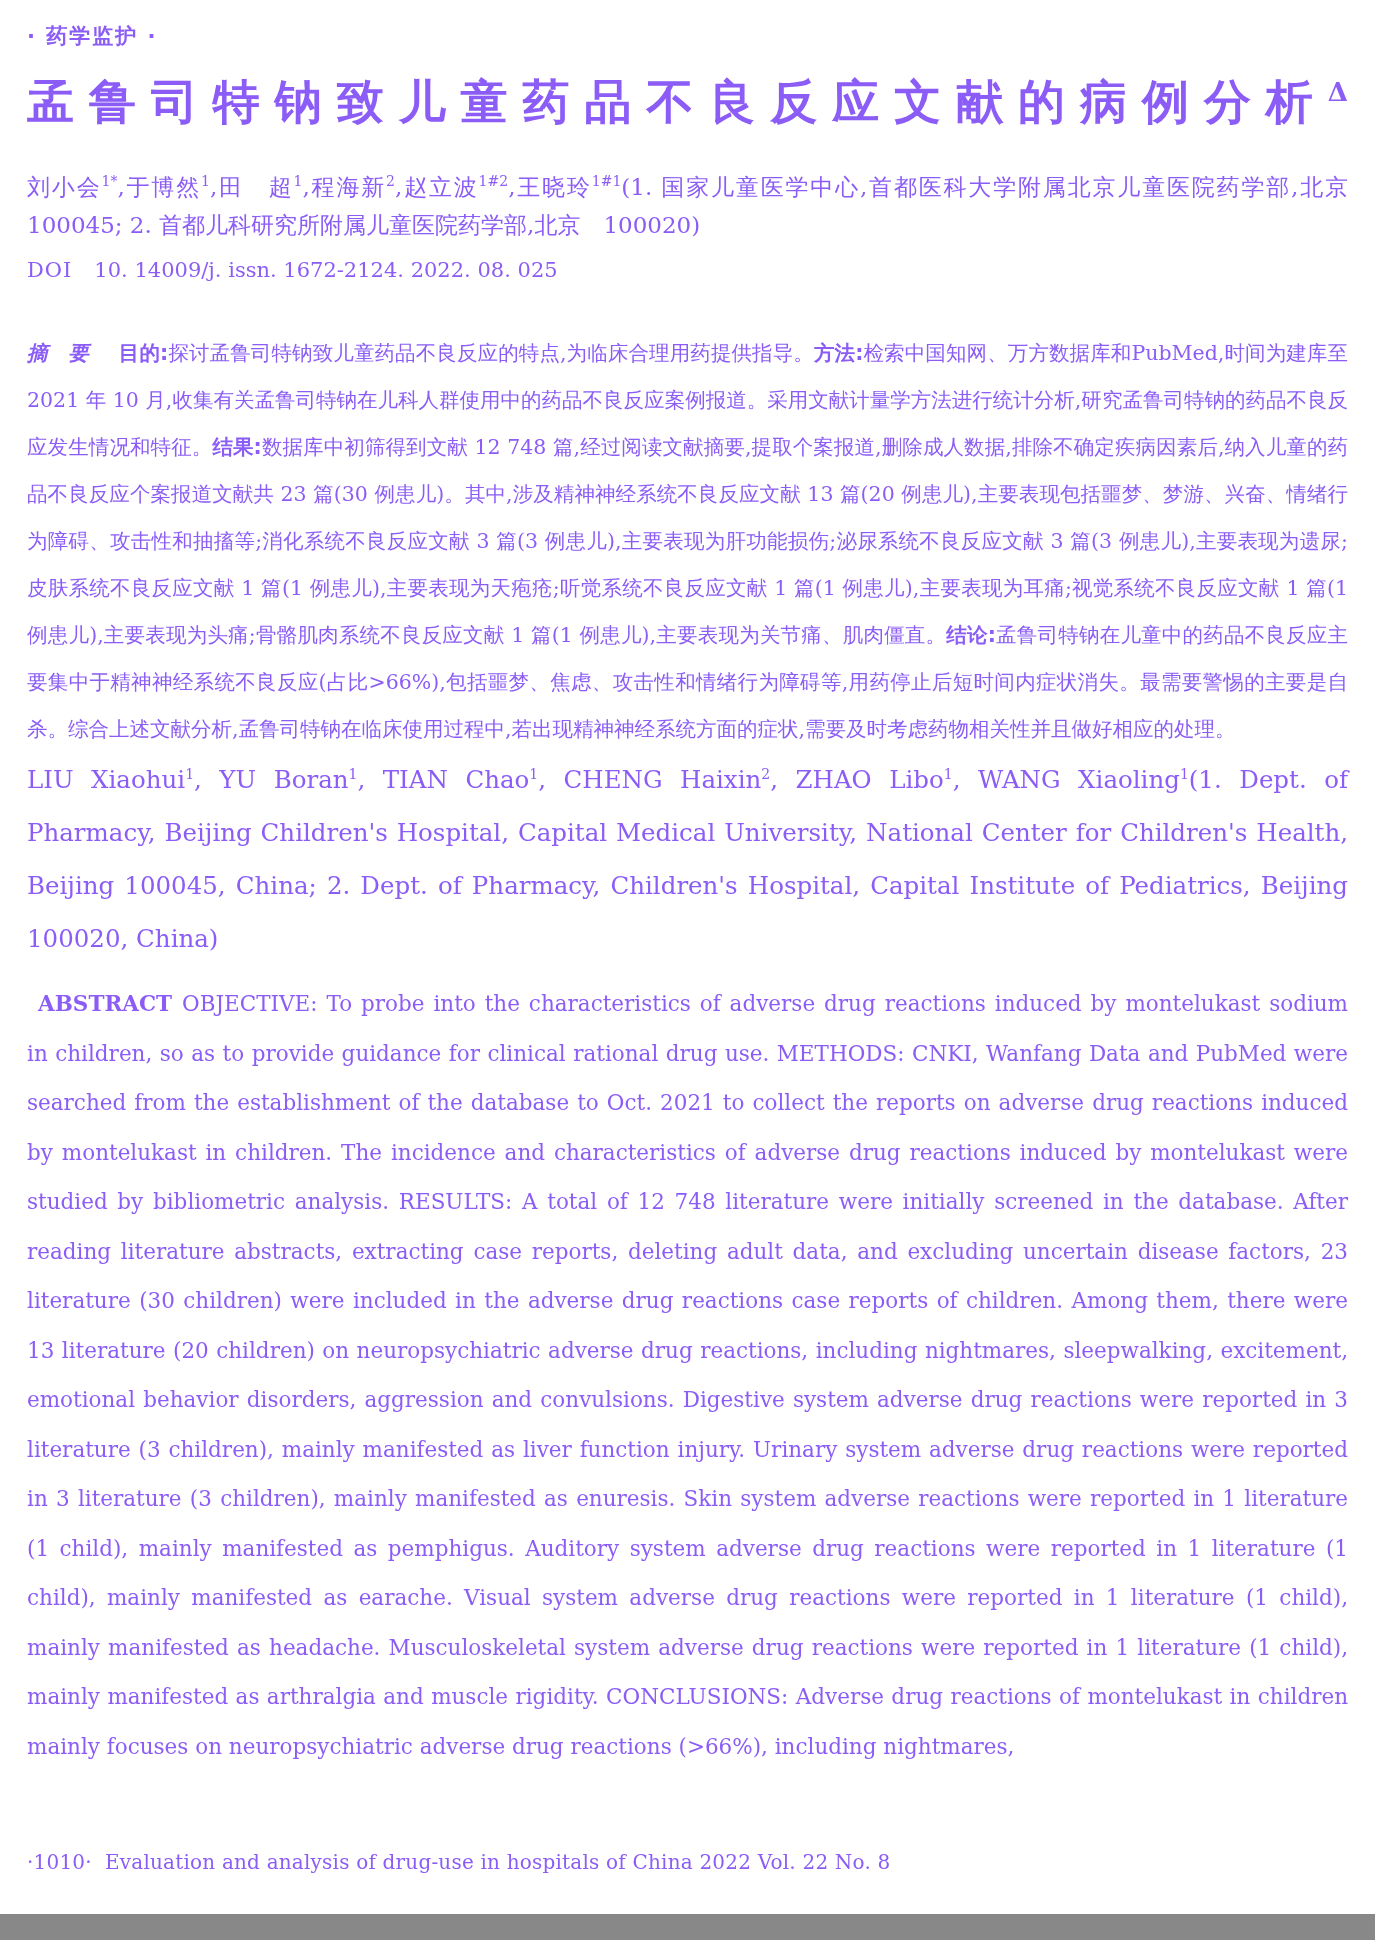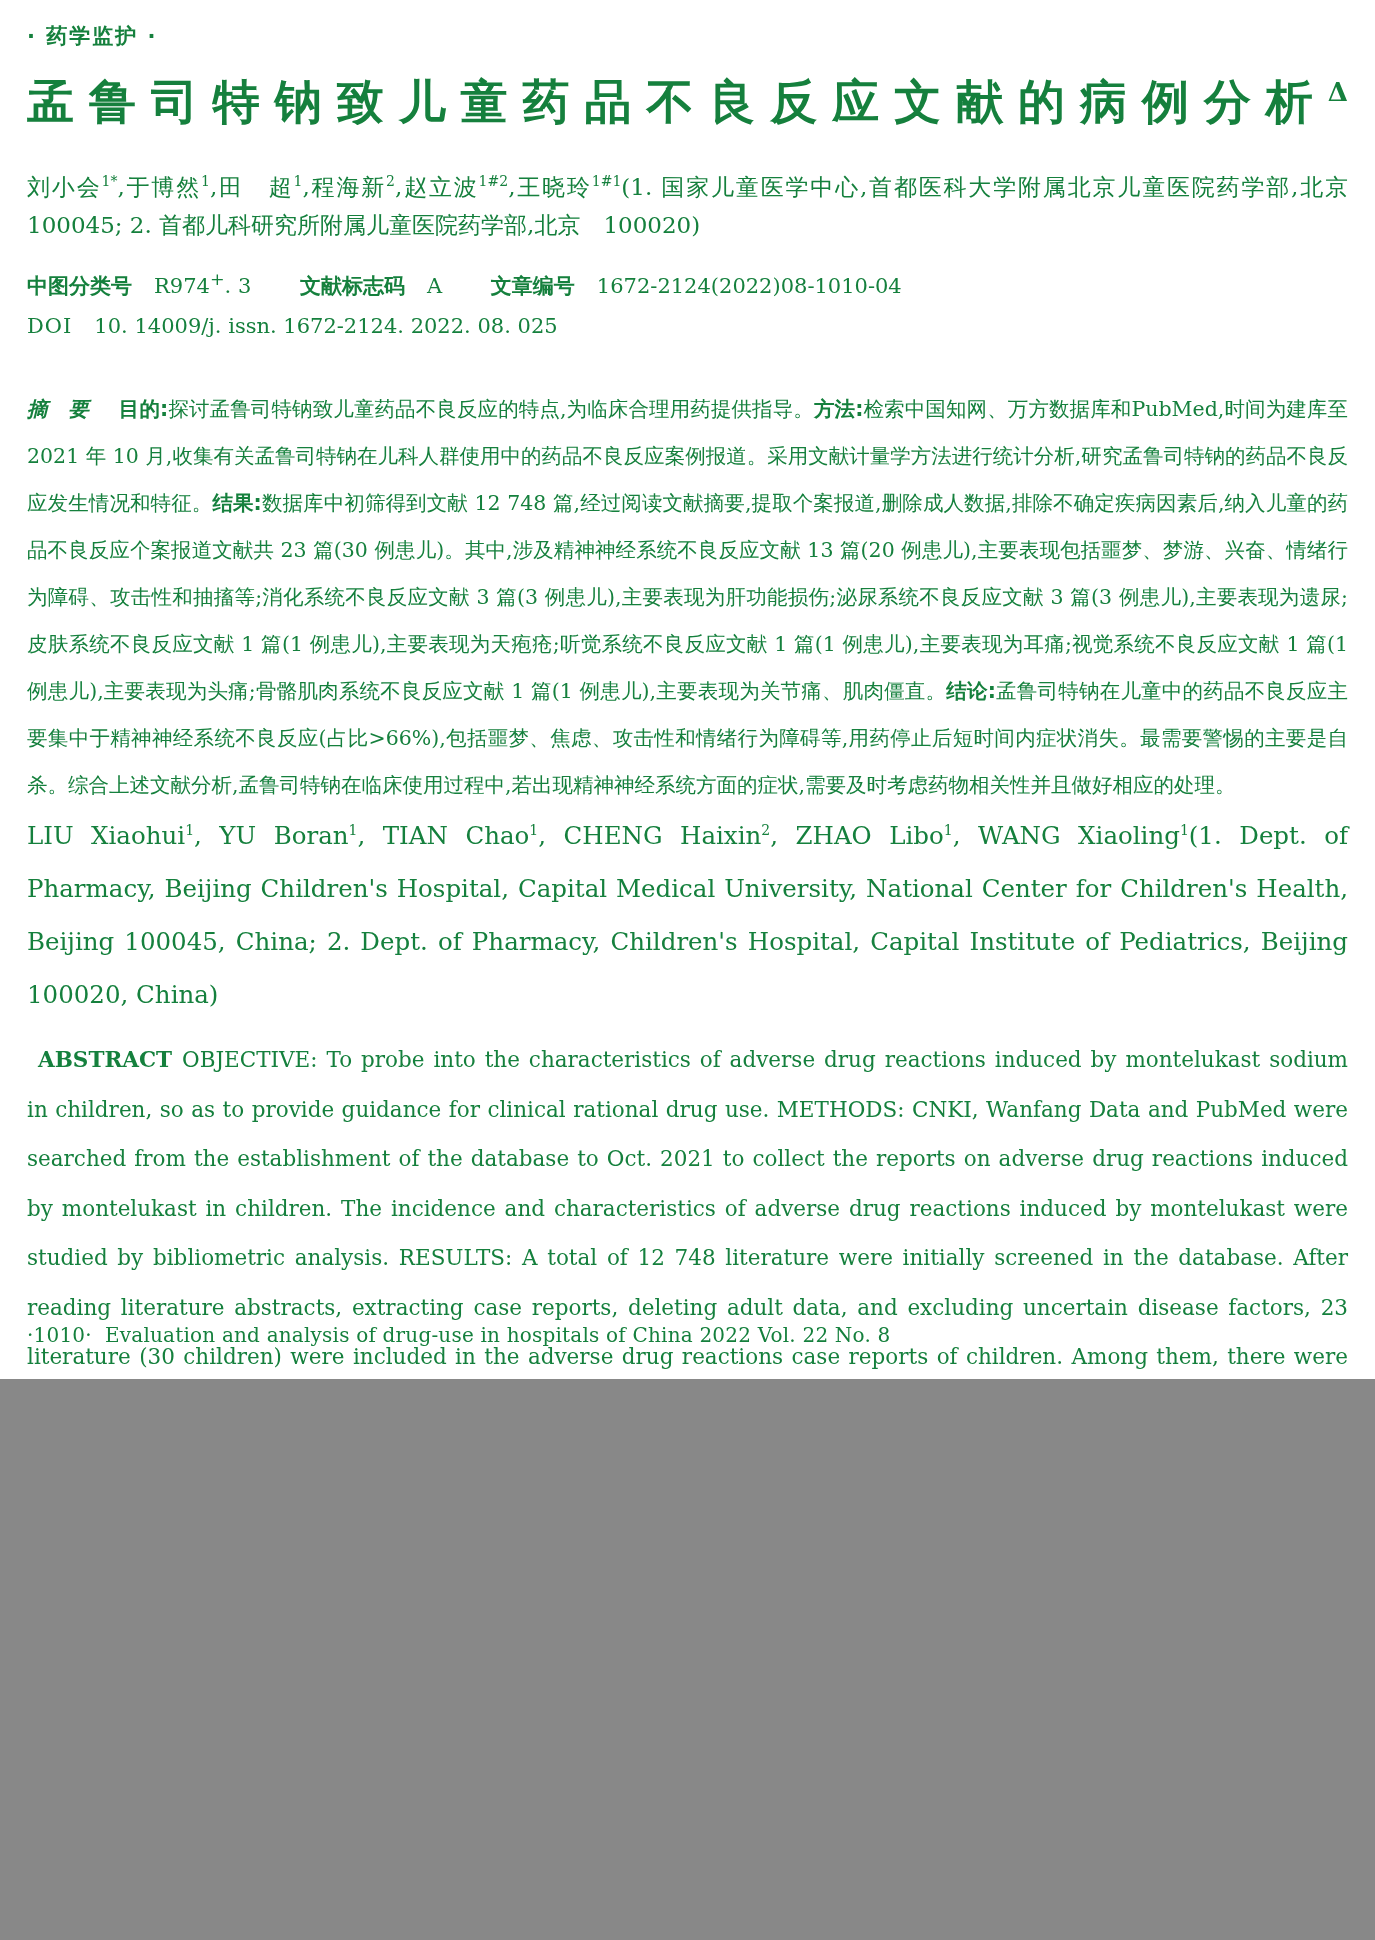--- a/index.html
+++ b/index.html
@@ -1,17 +1,17 @@
 <!DOCTYPE html>
 <html><head>
 <meta charset="utf-8">
 <style>
   html,body{margin:0;padding:0;background:#888;}
   .page{
-    width:1375px;height:1379px;background:#ffffff;color:#15803d;
+    width:1375px;height:1914px;background:#ffffff;color:#8b5cf6;
     position:relative;box-sizing:border-box;padding:16px 27px 0 27px;
     font-family:"DejaVu Serif","Liberation Serif",serif;overflow:hidden;
   }
   .col-label{
     font-family:"DejaVu Sans","Liberation Sans",sans-serif;
     font-weight:bold;font-size:21px;letter-spacing:2px;margin-top:6px;
   }
   .title-cn{
     margin-top:22px;font-size:47px;font-weight:900;line-height:60px;
     text-align:justify;text-align-last:justify;white-space:nowrap;
@@ -43,42 +43,37 @@
   }
   .title-en{
     margin-top:26px;font-size:27px;font-weight:bold;line-height:57px;text-align:justify;
   }
   .title-en sup{font-size:16px;}
   .authors-en{font-size:24.5px;line-height:53px;text-align:justify;}
   .authors-en sup{font-size:14px;}
   .abstract-en{margin-top:14px;font-size:21.5px;line-height:49.5px;text-align:justify;}
   .abstract-en .abs-label-en{font-weight:bold;margin-right:10px;margin-left:11px;}
   .footer{
-    position:absolute;left:27px;right:27px;bottom:32px;
+    position:absolute;left:27px;right:27px;bottom:40px;
     display:flex;justify-content:space-between;font-size:20px;
   }
   .footer .f-left{letter-spacing:0.2px;}
   sup{line-height:0;}
 </style>
 </head>
 <body>
 
 <div class="page">
 
   <div class="col-label">· 药学监护 ·</div>
 
   <div class="title-cn"><span>孟鲁司特钠致儿童药品不良反应文献的病例分析</span><sup>Δ</sup></div>
 
   <div class="authors-cn"><span>刘小会</span><sup>1*</sup><span>,</span><span>于博然</span><sup>1</sup><span>,</span><span>田　超</span><sup>1</sup><span>,</span><span>程海新</span><sup>2</sup><span>,</span><span>赵立波</span><sup>1#2</sup><span>,</span><span>王晓玲</span><sup>1#1</sup><span>(1. 国家儿童医学中心,首都医科大学附属北京儿童医院药学部,北京　100045; 2. 首都儿科研究所附属儿童医院药学部,北京　100020)</span></div>
 
-  <div class="meta-row">
-    <span class="lbl">中图分类号</span><span class="meta-sm-gap"></span><span class="val"><span>R974</span><sup>+</sup><span>. 3</span></span><span class="meta-gap"></span>
-    <span class="lbl">文献标志码</span><span class="meta-sm-gap"></span><span class="val">A</span><span class="meta-gap"></span>
-    <span class="lbl">文章编号</span><span class="meta-sm-gap"></span><span class="val">1672-2124(2022)08-1010-04</span>
-  </div>
 
   <div class="doi-row">
     <span class="doi-l">DOI</span><span class="meta-sm-gap"></span><span>10. 14009/j. issn. 1672-2124. 2022. 08. 025</span>
   </div>
 
   <div class="abstract-cn"><span class="abs-label">摘　要</span><span class="cn-head">目的:</span><span>探讨孟鲁司特钠致儿童药品不良反应的特点,为临床合理用药提供指导。</span><span class="cn-head">方法:</span><span>检索中国知网、万方数据库和PubMed,时间为建库至 2021 年 10 月,收集有关孟鲁司特钠在儿科人群使用中的药品不良反应案例报道。采用文献计量学方法进行统计分析,研究孟鲁司特钠的药品不良反应发生情况和特征。</span><span class="cn-head">结果:</span><span>数据库中初筛得到文献 12 748 篇,经过阅读文献摘要,提取个案报道,删除成人数据,排除不确定疾病因素后,纳入儿童的药品不良反应个案报道文献共 23 篇(30 例患儿)。其中,涉及精神神经系统不良反应文献 13 篇(20 例患儿),主要表现包括噩梦、梦游、兴奋、情绪行为障碍、攻击性和抽搐等;消化系统不良反应文献 3 篇(3 例患儿),主要表现为肝功能损伤;泌尿系统不良反应文献 3 篇(3 例患儿),主要表现为遗尿;皮肤系统不良反应文献 1 篇(1 例患儿),主要表现为天疱疮;听觉系统不良反应文献 1 篇(1 例患儿),主要表现为耳痛;视觉系统不良反应文献 1 篇(1 例患儿),主要表现为头痛;骨骼肌肉系统不良反应文献 1 篇(1 例患儿),主要表现为关节痛、肌肉僵直。</span><span class="cn-head">结论:</span><span>孟鲁司特钠在儿童中的药品不良反应主要集中于精神神经系统不良反应(占比&gt;66%),包括噩梦、焦虑、攻击性和情绪行为障碍等,用药停止后短时间内症状消失。最需要警惕的主要是自杀。综合上述文献分析,孟鲁司特钠在临床使用过程中,若出现精神神经系统方面的症状,需要及时考虑药物相关性并且做好相应的处理。</span></div>
 
 
 
   <div class="authors-en"><span>LIU Xiaohui</span><sup>1</sup><span>, </span><span>YU Boran</span><sup>1</sup><span>, </span><span>TIAN Chao</span><sup>1</sup><span>, </span><span>CHENG Haixin</span><sup>2</sup><span>, </span><span>ZHAO Libo</span><sup>1</sup><span>, </span><span>WANG Xiaoling</span><sup>1</sup><span>(1. Dept. of Pharmacy, Beijing Children's Hospital, Capital Medical University, National Center for Children's Health, Beijing 100045, China; 2. Dept. of Pharmacy, Children's Hospital, Capital Institute of Pediatrics, Beijing 100020, China)</span></div>

